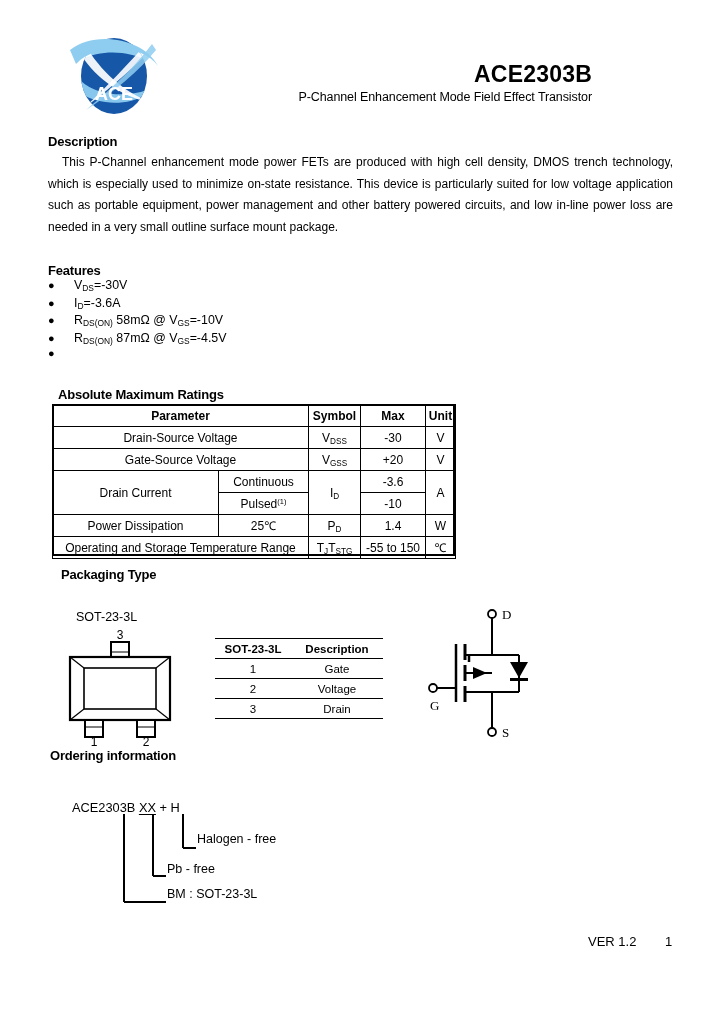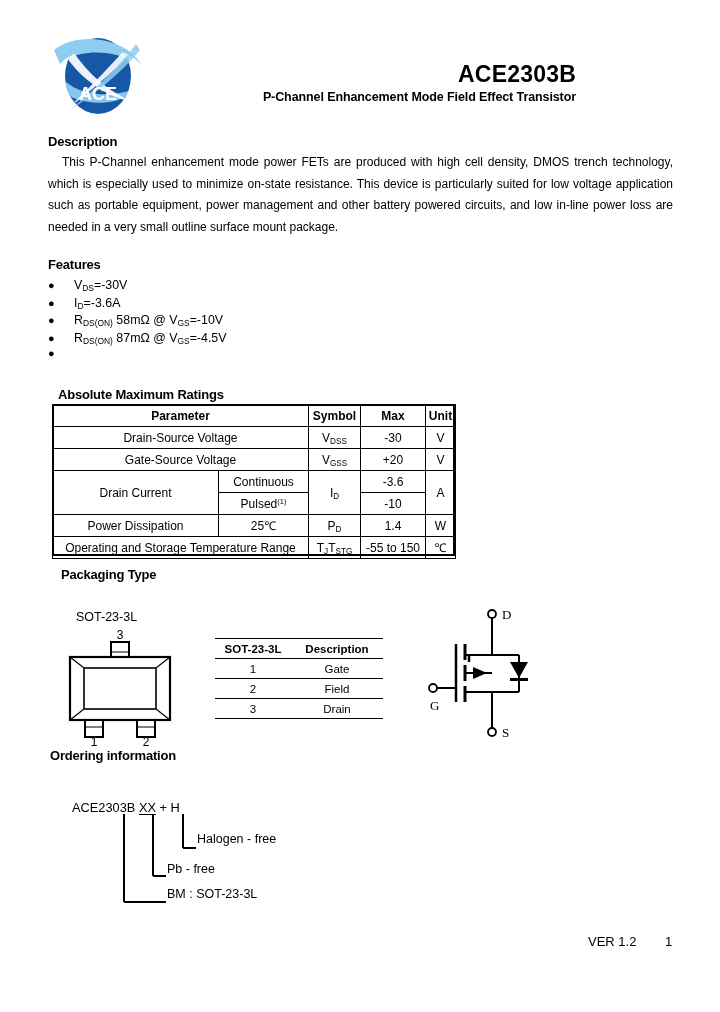--- a/index.html
+++ b/index.html
@@ -18,21 +18,21 @@
   .page {
     position: absolute;
     left: 0; top: 0;
     width: 720px;
     height: 1012px;
   }
 
   
   .header {
     position: absolute;
-    left: 0; top: 0;
+    left: 16px; top: 0;
     width: 620px;
     height: 120px;
   }
   .logo {
     position: absolute;
     left: 48px; top: 28px;
     width: 100px; height: 92px;
   }
   .title-block {
     position: absolute;
@@ -40,21 +40,21 @@
     text-align: right;
   }
   .part-number {
     font-size: 23px;
     font-weight: bold;
     letter-spacing: 0.2px;
     line-height: 1.05;
   }
   .subtitle {
     font-size: 12.5px;
-    font-weight: bold;
+    font-weight: normal;
     margin-top: 4px;
     letter-spacing: -0.1px;
   }
 
   
   .sec-title {
     position: absolute;
     font-size: 13px;
     font-weight: bold;
     letter-spacing: -0.2px;
@@ -243,21 +243,21 @@
       <div class="part-number">ACE2303B</div>
       <div class="subtitle">P-Channel Enhancement Mode Field Effect Transistor</div>
     </div>
   </div>
 
   <div class="sec-title" style="left:48px; top:134px;">Description</div>
   <div class="desc-body">
     <span class="indent">This P-Channel enhancement mode power FETs are produced with high cell density, DMOS trench technology, which is especially used to minimize on-state resistance. This device is particularly suited for low voltage application such as portable equipment, power management and other battery powered circuits, and low in-line power loss are needed in a very small outline surface mount package.</span>
   </div>
 
-  <div class="sec-title" style="left:48px; top:257px;">Features</div>
+  <div class="sec-title" style="left:48px; top:263px;">Features</div>
   <div class="features">
     <div class="feat-row">
       <span class="bullet">●</span>
       <span><span>V</span><sub>DS</sub><span>=-30V</span></span>
     </div>
     <div class="feat-row">
       <span class="bullet">●</span>
       <span><span>I</span><sub>D</sub><span>=-3.6A</span></span>
     </div>
     <div class="feat-row">
@@ -361,21 +361,21 @@
         <tr>
       <th class="c1">SOT-23-3L</th>
       <th>Description</th>
     </tr>
     <tr>
       <td>1</td>
       <td>Gate</td>
     </tr>
     <tr>
       <td>2</td>
-      <td>Field</td>
+      <td>Voltage</td>
     </tr>
     <tr>
       <td>3</td>
       <td>Drain</td>
     </tr>
   </tbody>
     </table>
 
   <div class="symbol-draw">
     <svg width="130" height="145" viewBox="0 0 130 145">

